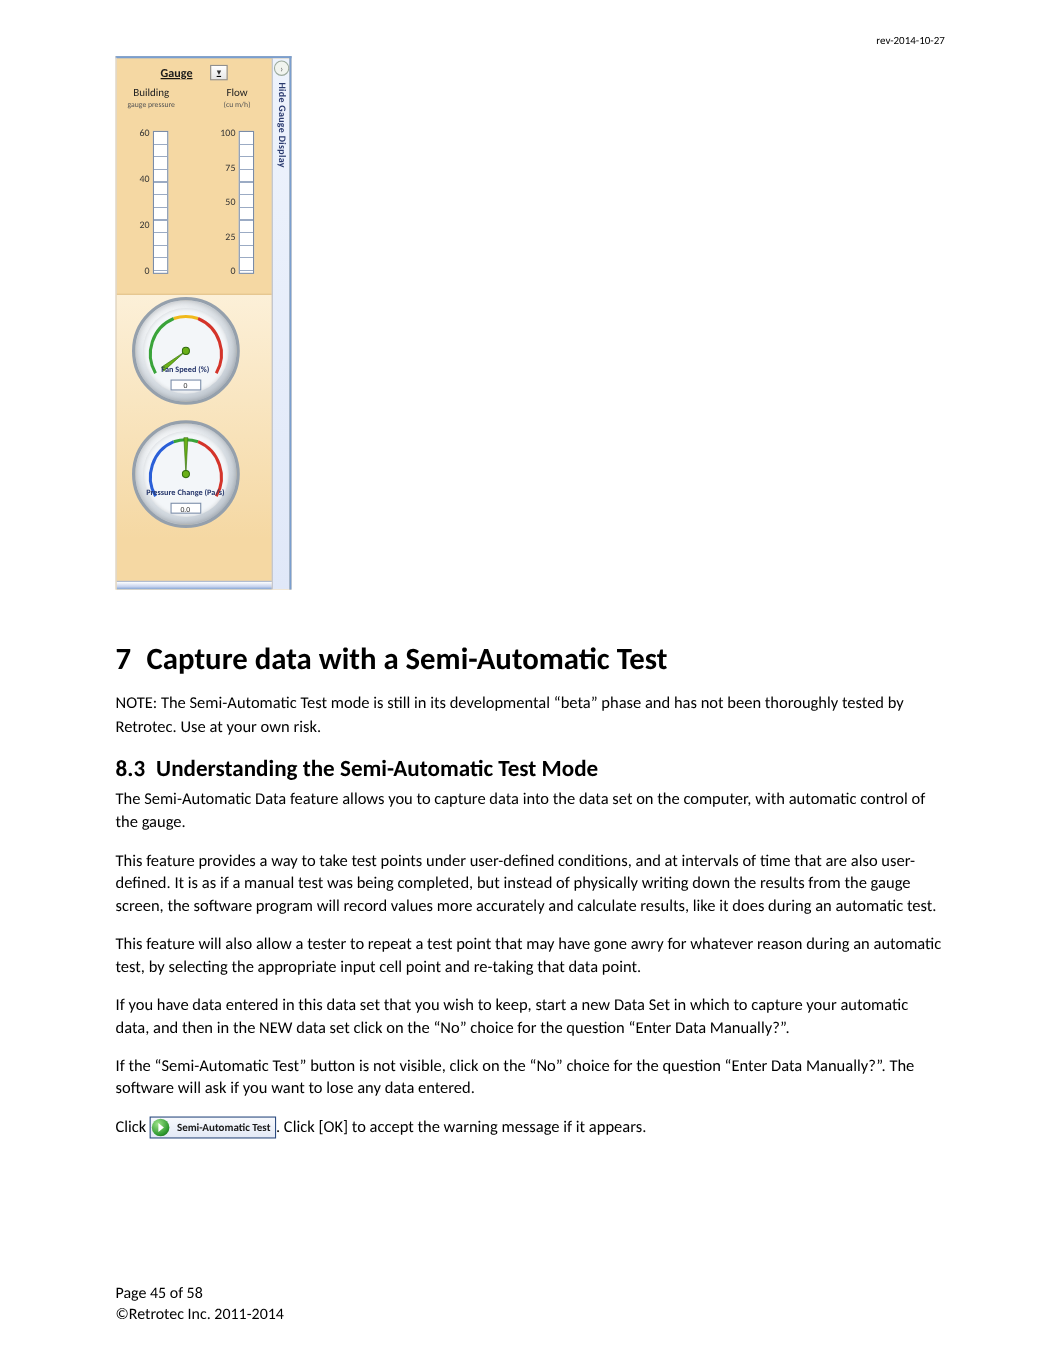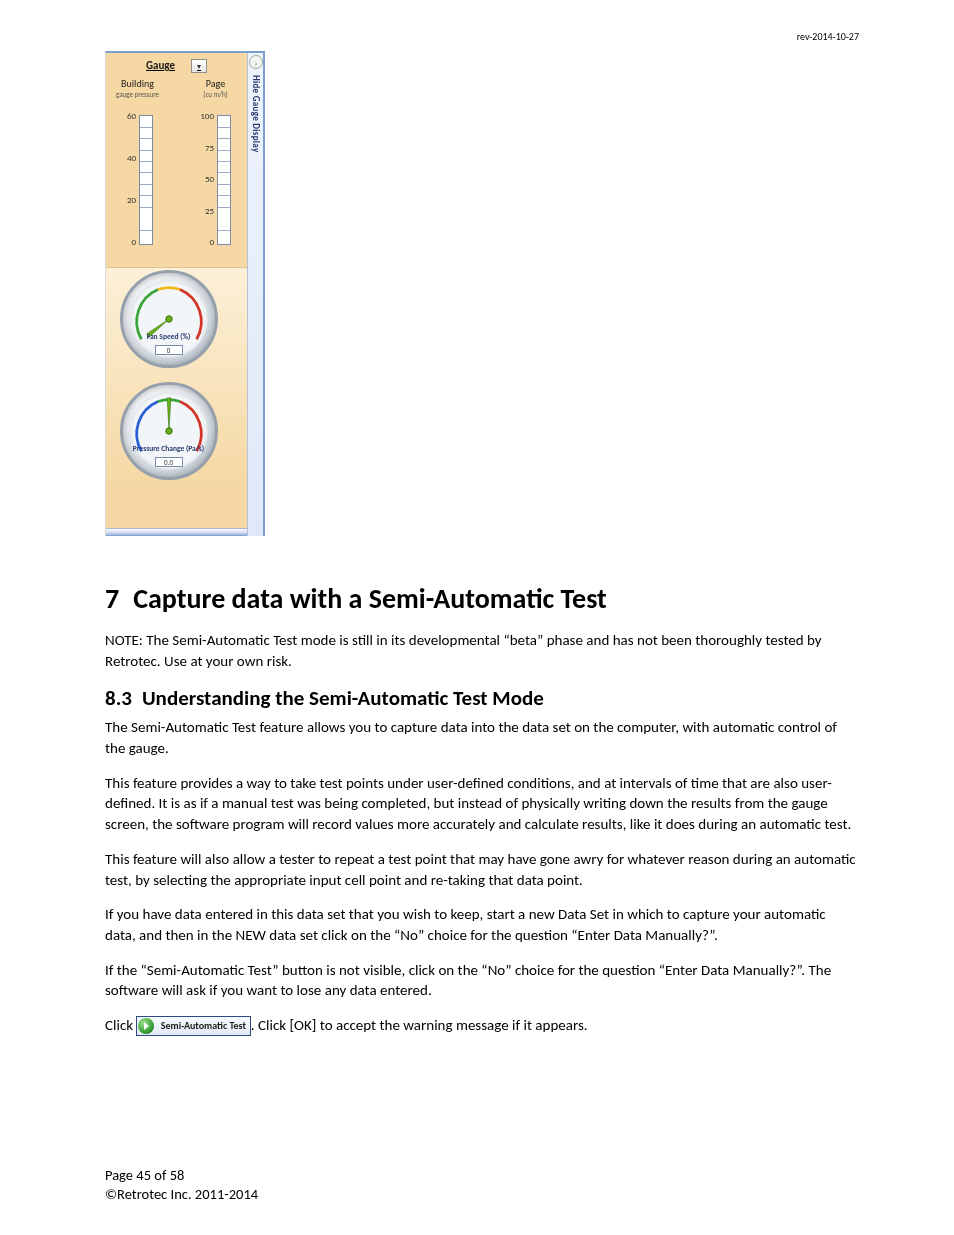--- a/index.html
+++ b/index.html
@@ -52,42 +52,42 @@
   .side-text {
     writing-mode: vertical-lr;
     font-size: 9px;
     color: #2a3a6e;
     position: absolute;
     left: 3px; top: 22px;
     font-weight: bold;
     letter-spacing: .3px;
   }
   .gauge-header {
-    display: flex; justify-content: center; align-items:flex-start;
+    display: flex; justify-content: center; align-items:center;
     gap: 16px;
     padding: 6px 0 4px 0;
     text-decoration: underline;
   }
   .gauge-label { font-size: 11px; font-weight: bold; color:#1a1a1a; }
   .gauge-dd {
     width: 16px; height: 14px;
     border: 1px solid #8f8f8f;
     background: linear-gradient(#fff,#e7e7e7);
     font-size: 8px; text-align:center; line-height:12px;
     color:#333;
   }
   .bars-wrap {
     display: flex; justify-content: center; gap: 23px;
     padding: 0 0 14px 0;
   }
   .bar-col { width: 55px; text-align:center; }
   .bar-title1 { font-size: 10px; color:#222; }
   .bar-title2 { font-size: 7px; color:#555; margin-bottom: 16px; }
   .bar-outer {
-    display:flex; align-items:flex-start; justify-content:center;
+    display:flex; align-items:center; justify-content:center;
     gap: 3px;
     height: 138px;
     position: relative;
   }
   .bar-ticks-left {
     position: relative;
     width: 14px; height: 126px;
   }
   .bar-ticks-left .tk {
     position:absolute; right:0; font-size:9px; color:#333;
@@ -231,21 +231,21 @@
             <div class="bar-ticks-left">
               <span class="tk" style="bottom:100%">60</span>
               <span class="tk" style="bottom:67%">40</span>
               <span class="tk" style="bottom:33%">20</span>
               <span class="tk" style="bottom:0%">0</span>
             </div>
             <div class="bar-track"></div>
           </div>
         </div>
         <div class="bar-col">
-          <div class="bar-title1">Page</div>
+          <div class="bar-title1">Flow</div>
           <div class="bar-title2">(cu m/h)</div>
           <div class="bar-outer">
             <div class="bar-ticks-left">
               <span class="tk" style="bottom:100%">100</span>
               <span class="tk" style="bottom:75%">75</span>
               <span class="tk" style="bottom:50%">50</span>
               <span class="tk" style="bottom:25%">25</span>
               <span class="tk" style="bottom:0%">0</span>
             </div>
             <div class="bar-track"></div>
@@ -283,21 +283,21 @@
   </div>
 
   <h1 class="section">
     <span class="num">7</span><span>Capture data with a Semi-Automatic Test</span>
   </h1>
   <p class="body">NOTE:  The Semi-Automatic Test mode is still in its developmental “beta” phase and has not been thoroughly tested by Retrotec.  Use at your own risk.</p>
 
   <h2 class="sub">
     <span class="num">8.3</span><span>Understanding the Semi-Automatic Test Mode</span>
   </h2>
-  <p class="body">The Semi-Automatic Test feature allows you to capture data into the data set on the computer, with automatic control of the gauge.</p>
+  <p class="body">The Semi-Automatic Data feature allows you to capture data into the data set on the computer, with automatic control of the gauge.</p>
   <p class="body">This feature provides a way to take test points under user-defined conditions, and at intervals of time that are also user-defined.  It is as if a manual test was being completed, but instead of physically writing down the results from the gauge screen, the software program will record values more accurately and calculate results, like it does during an automatic test.</p>
   <p class="body">This feature will also allow a tester to repeat a test point that may have gone awry for whatever reason during an automatic test, by selecting the appropriate input cell point and re-taking that data point.</p>
 
   <p class="body">If you have data entered in this data set that you wish to keep, start a new Data Set in which to capture your automatic data, and then in the NEW data set click on the “No” choice for the question “Enter Data Manually?”.</p>
   <p class="body">If the “Semi-Automatic Test” button is not visible, click on the “No” choice for the question “Enter Data Manually?”.  The software will ask if you want to lose any data entered.</p>
   <p class="body">
     <span>Click </span>
     <span class="inline-btn">
       <span class="icon-circ"></span>
       <span class="btxt">Semi-Automatic Test</span>

